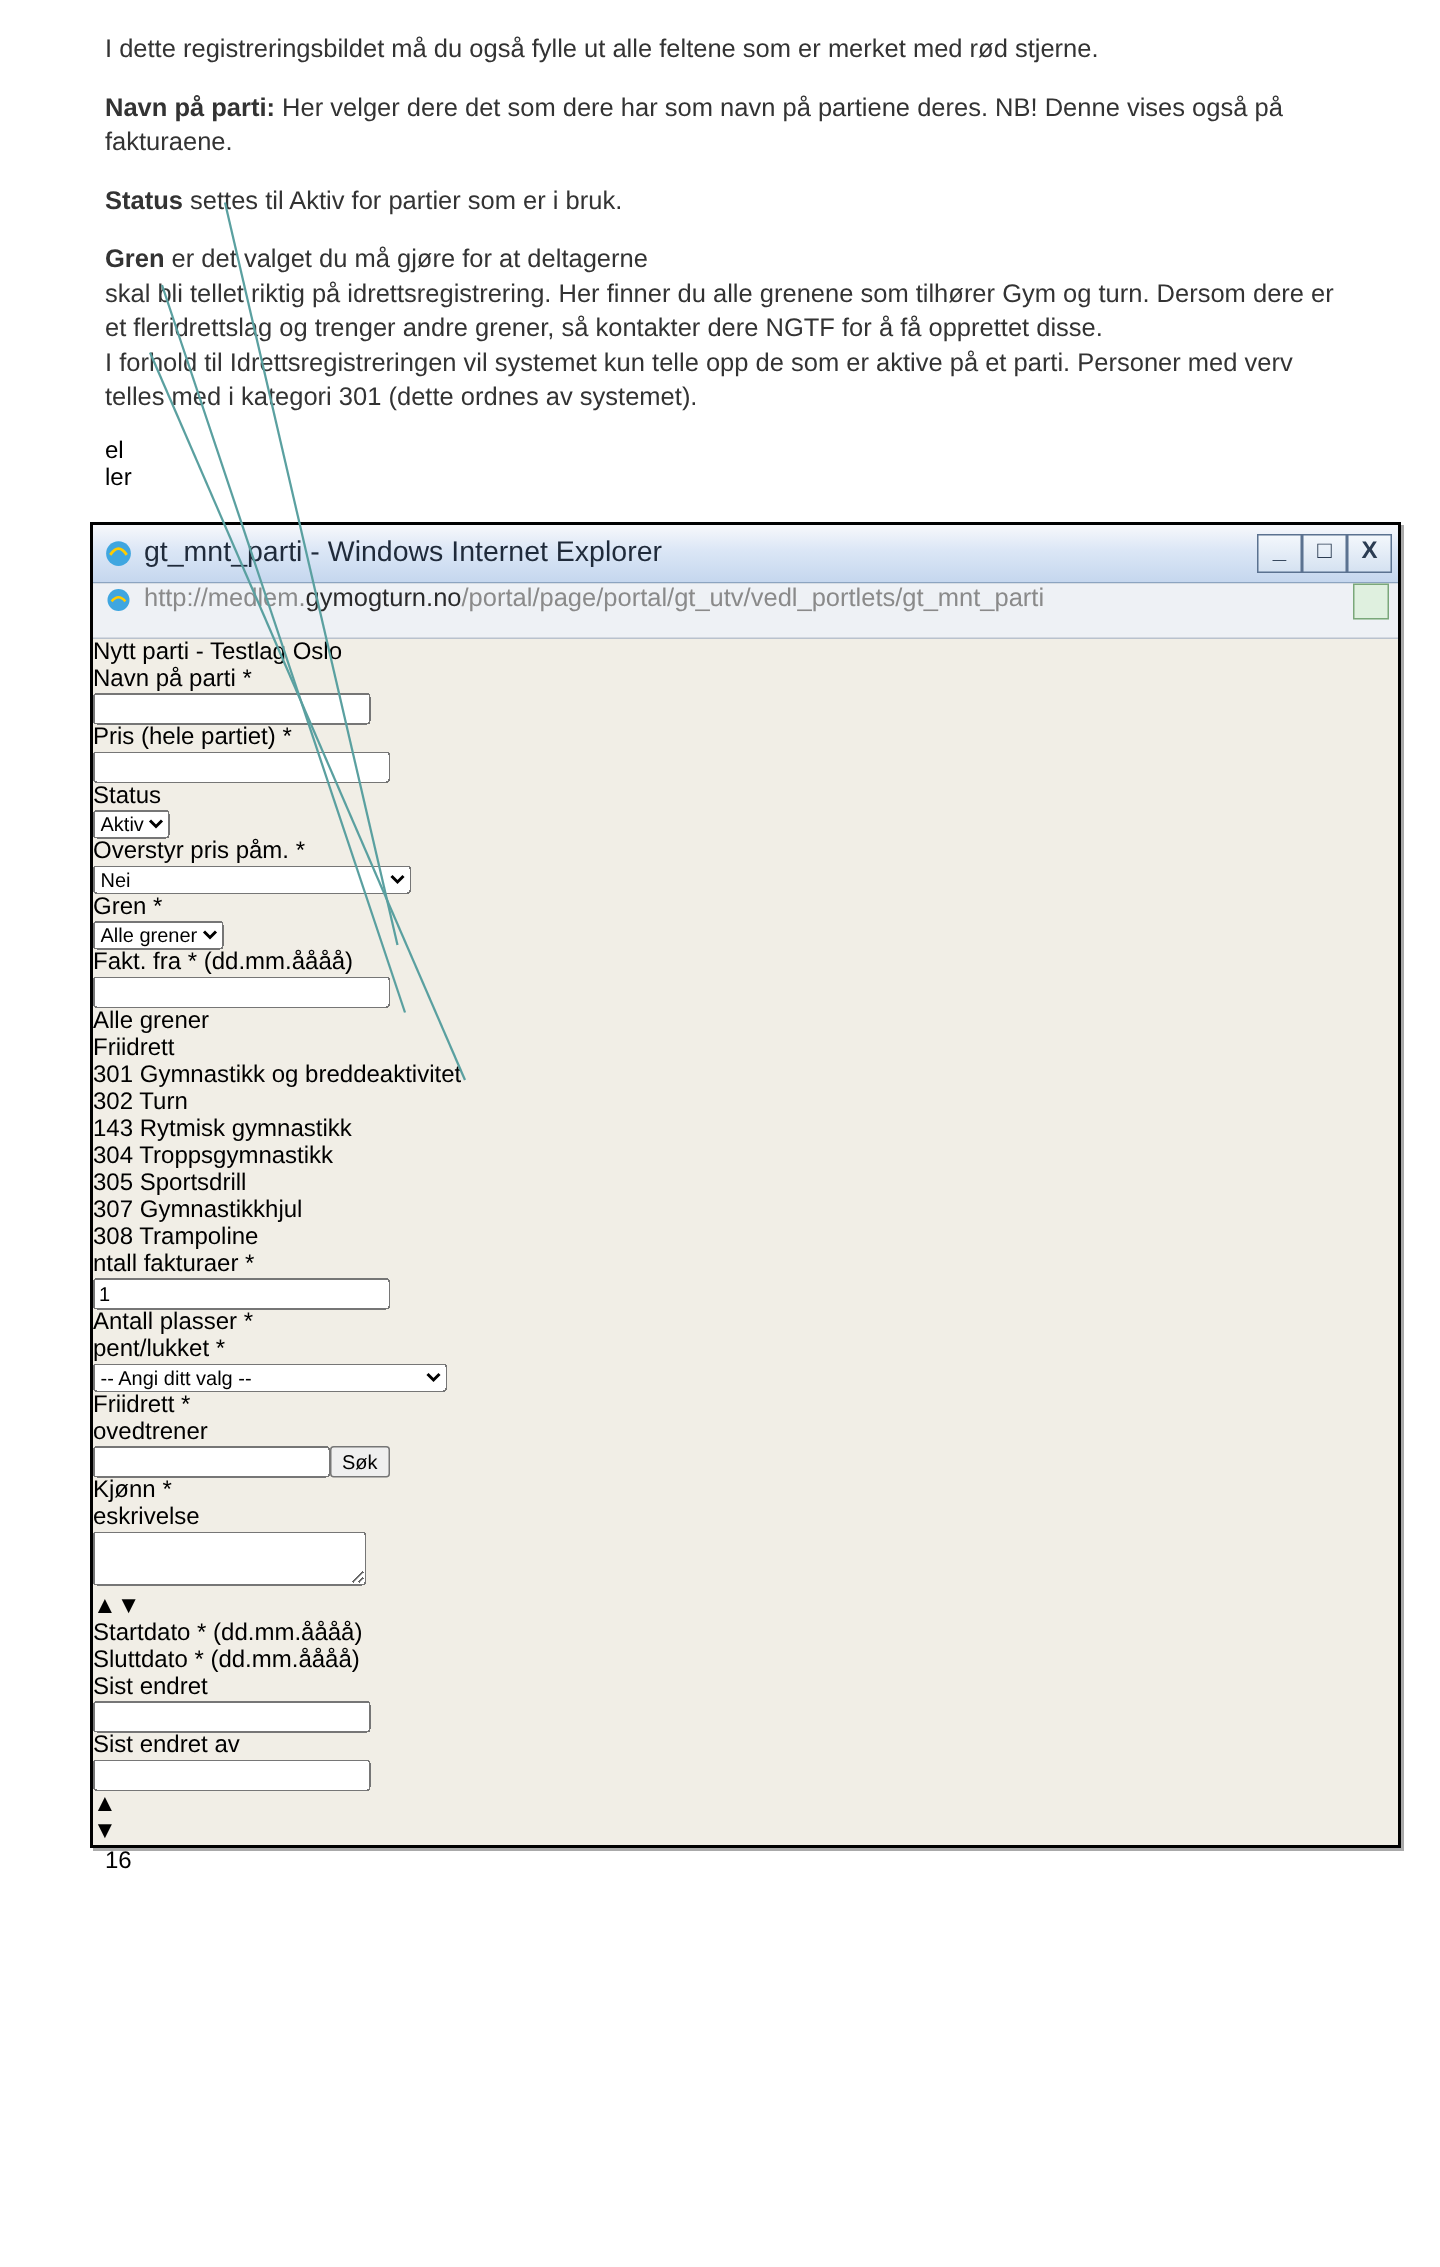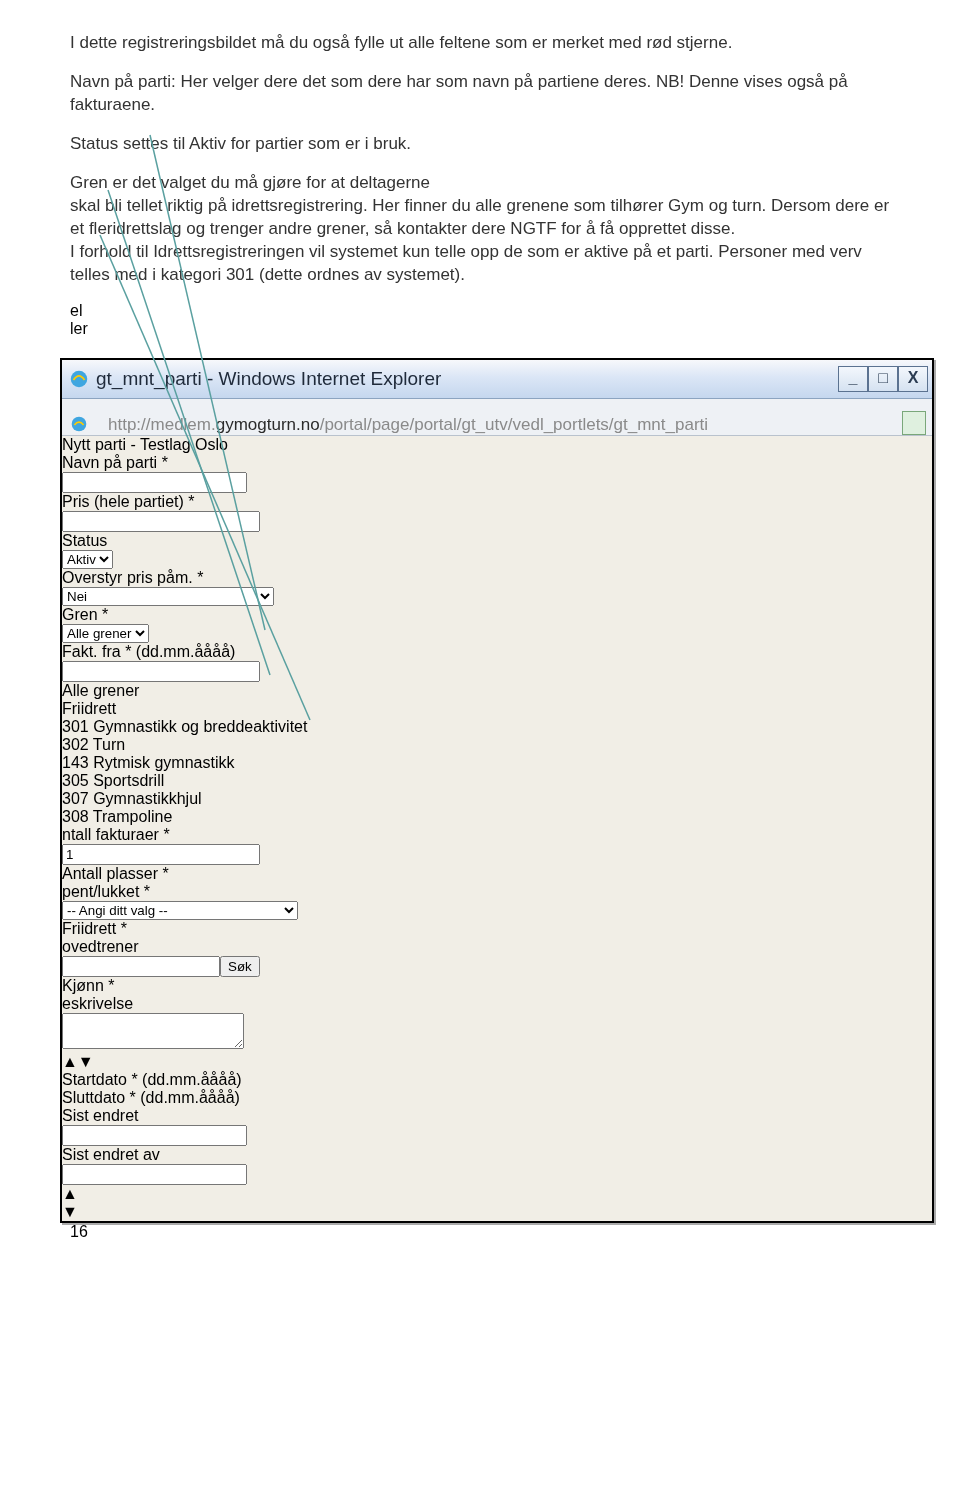--- a/index.html
+++ b/index.html
@@ -4,32 +4,32 @@
 <style>
   body {
     margin: 0;
     padding: 0;
     font-family: Verdana, Geneva, sans-serif;
     background: #ffffff;
     width: 960px;
     color: #000;
   }
   .page {
-    padding: 32px 60px 30px 70px;
+    padding: 22px 60px 30px 70px;
     position: relative;
     min-height: 1511px;
     box-sizing: border-box;
   }
   .doc-text {
     font-size: 17px;
     line-height: 1.35;
     color: #333333;
   }
   .doc-text p { margin: 0 0 16px 0; }
-  .bold { font-weight: normal; text-align: right; }
+  .bold { font-weight: bold; text-align: right; }
 
   
   .anno-svg {
     position: absolute;
     left: 70px;
     top: 60px;
     width: 820px;
     height: 700px;
     pointer-events: none;
   }
@@ -66,26 +66,25 @@
   .winbtn {
     width: 28px; height: 24px;
     border: 1px solid #5b7290;
     background: linear-gradient(#f3f7fc,#d5e2f1);
     font-family: Tahoma, sans-serif;
     font-size: 16px; font-weight: bold;
     text-align: center; line-height: 22px;
     color: #2b3c52;
   }
   .addrbar {
-    display: flex; align-items: flex-end;
+    display: flex; align-items: flex-start;
     height: 36px;
     background: #eef1f5;
     border-bottom: 1px solid #b9c2cd;
     padding: 0 6px;
-    gap: 12px;
   }
   .addr-icon { width: 22px; height: 22px; margin-right: 6px; }
   .addr-text {
     font-family: Arial, sans-serif;
     font-size: 17px;
     color: #8a8a8a;
   }
   .addr-text .dark { color: #2b2b2b; }</style>
 </head>
 <body>
@@ -172,20 +171,21 @@
               <div class="lbl2">Fakt. fra * (dd.mm.åååå)</div>
               <div class="ctrl2"><input class="tx" style="width: 190px;"></div>
             </div>
 
             <div class="dropdown-open">
               <div class="opt sel">Alle grener</div>
               <div class="opt">Friidrett</div>
               <div class="opt">301 Gymnastikk og breddeaktivitet</div>
               <div class="opt">302 Turn</div>
               <div class="opt">143 Rytmisk gymnastikk</div>
+              <div class="opt">304 Troppsgymnastikk</div>
               <div class="opt">305 Sportsdrill</div>
               <div class="opt">307 Gymnastikkhjul</div>
               <div class="opt">308 Trampoline</div>
             </div>
 
             <div class="row">
               <div class="ctrl"></div>
               <div class="lbl2"><span>ntall fakturaer</span> <span class="req">*</span></div>
               <div class="ctrl2"><input class="tx" style="width: 190px;" value="1"></div>
             </div>

